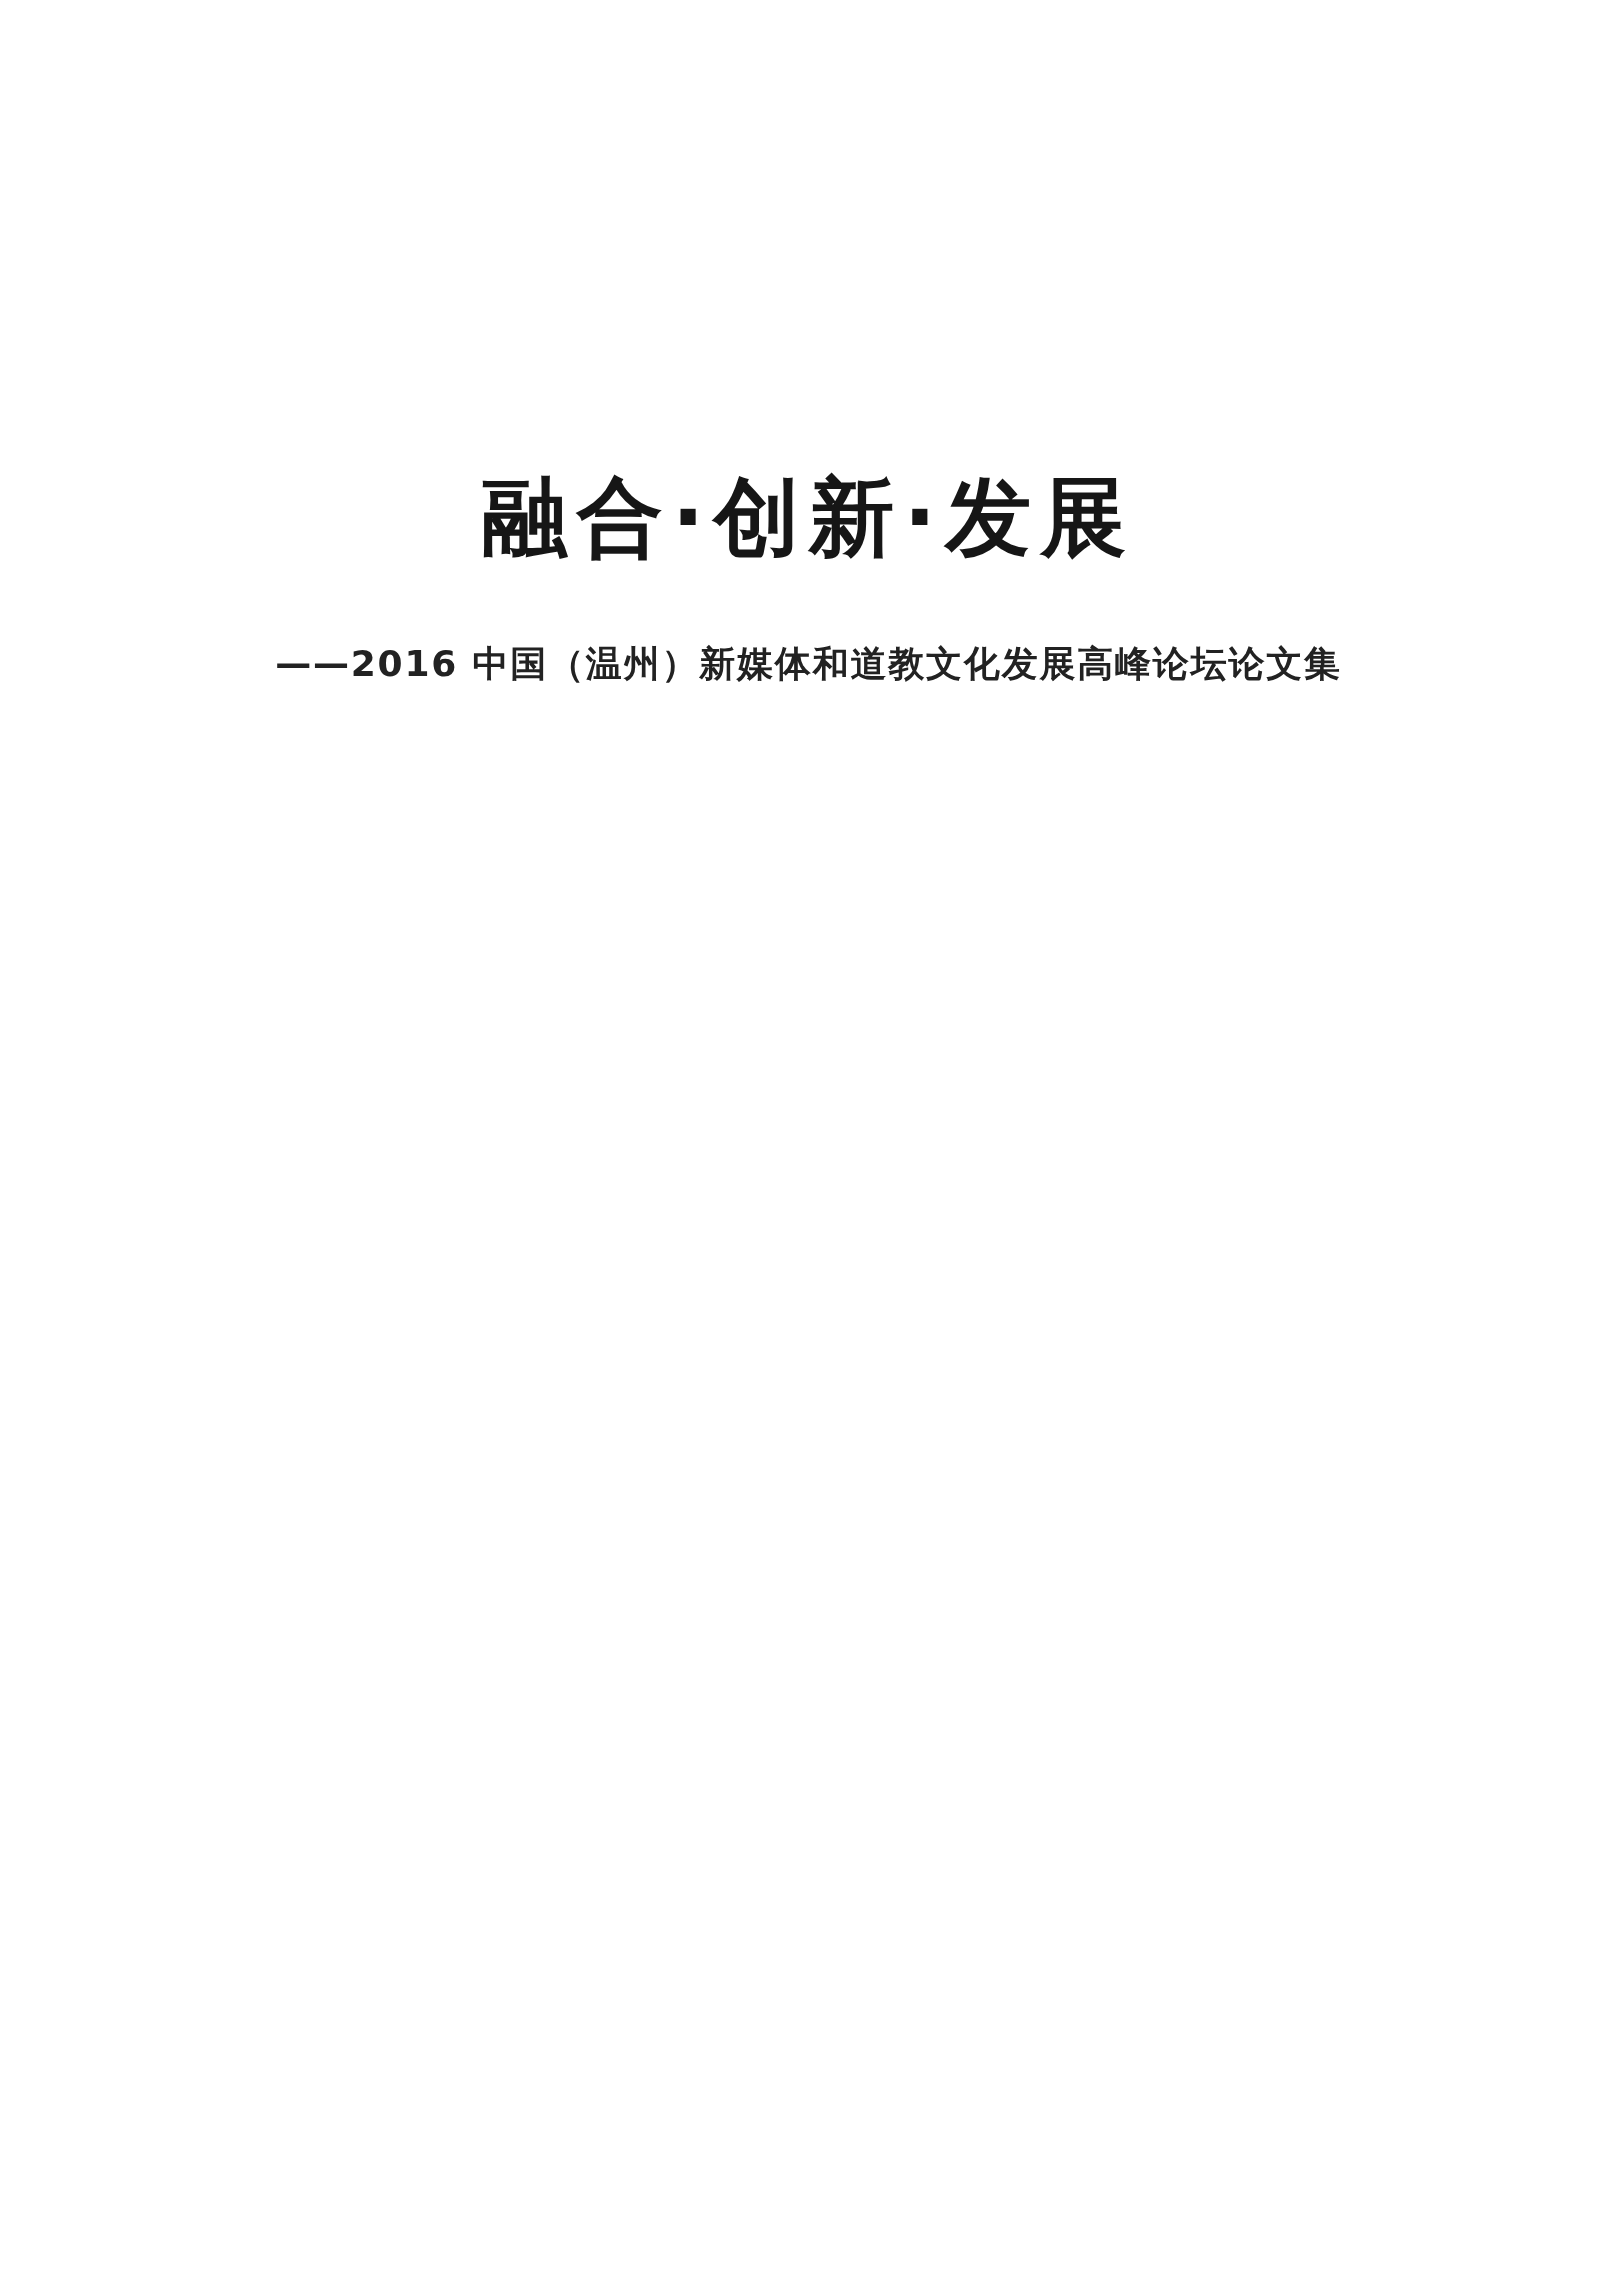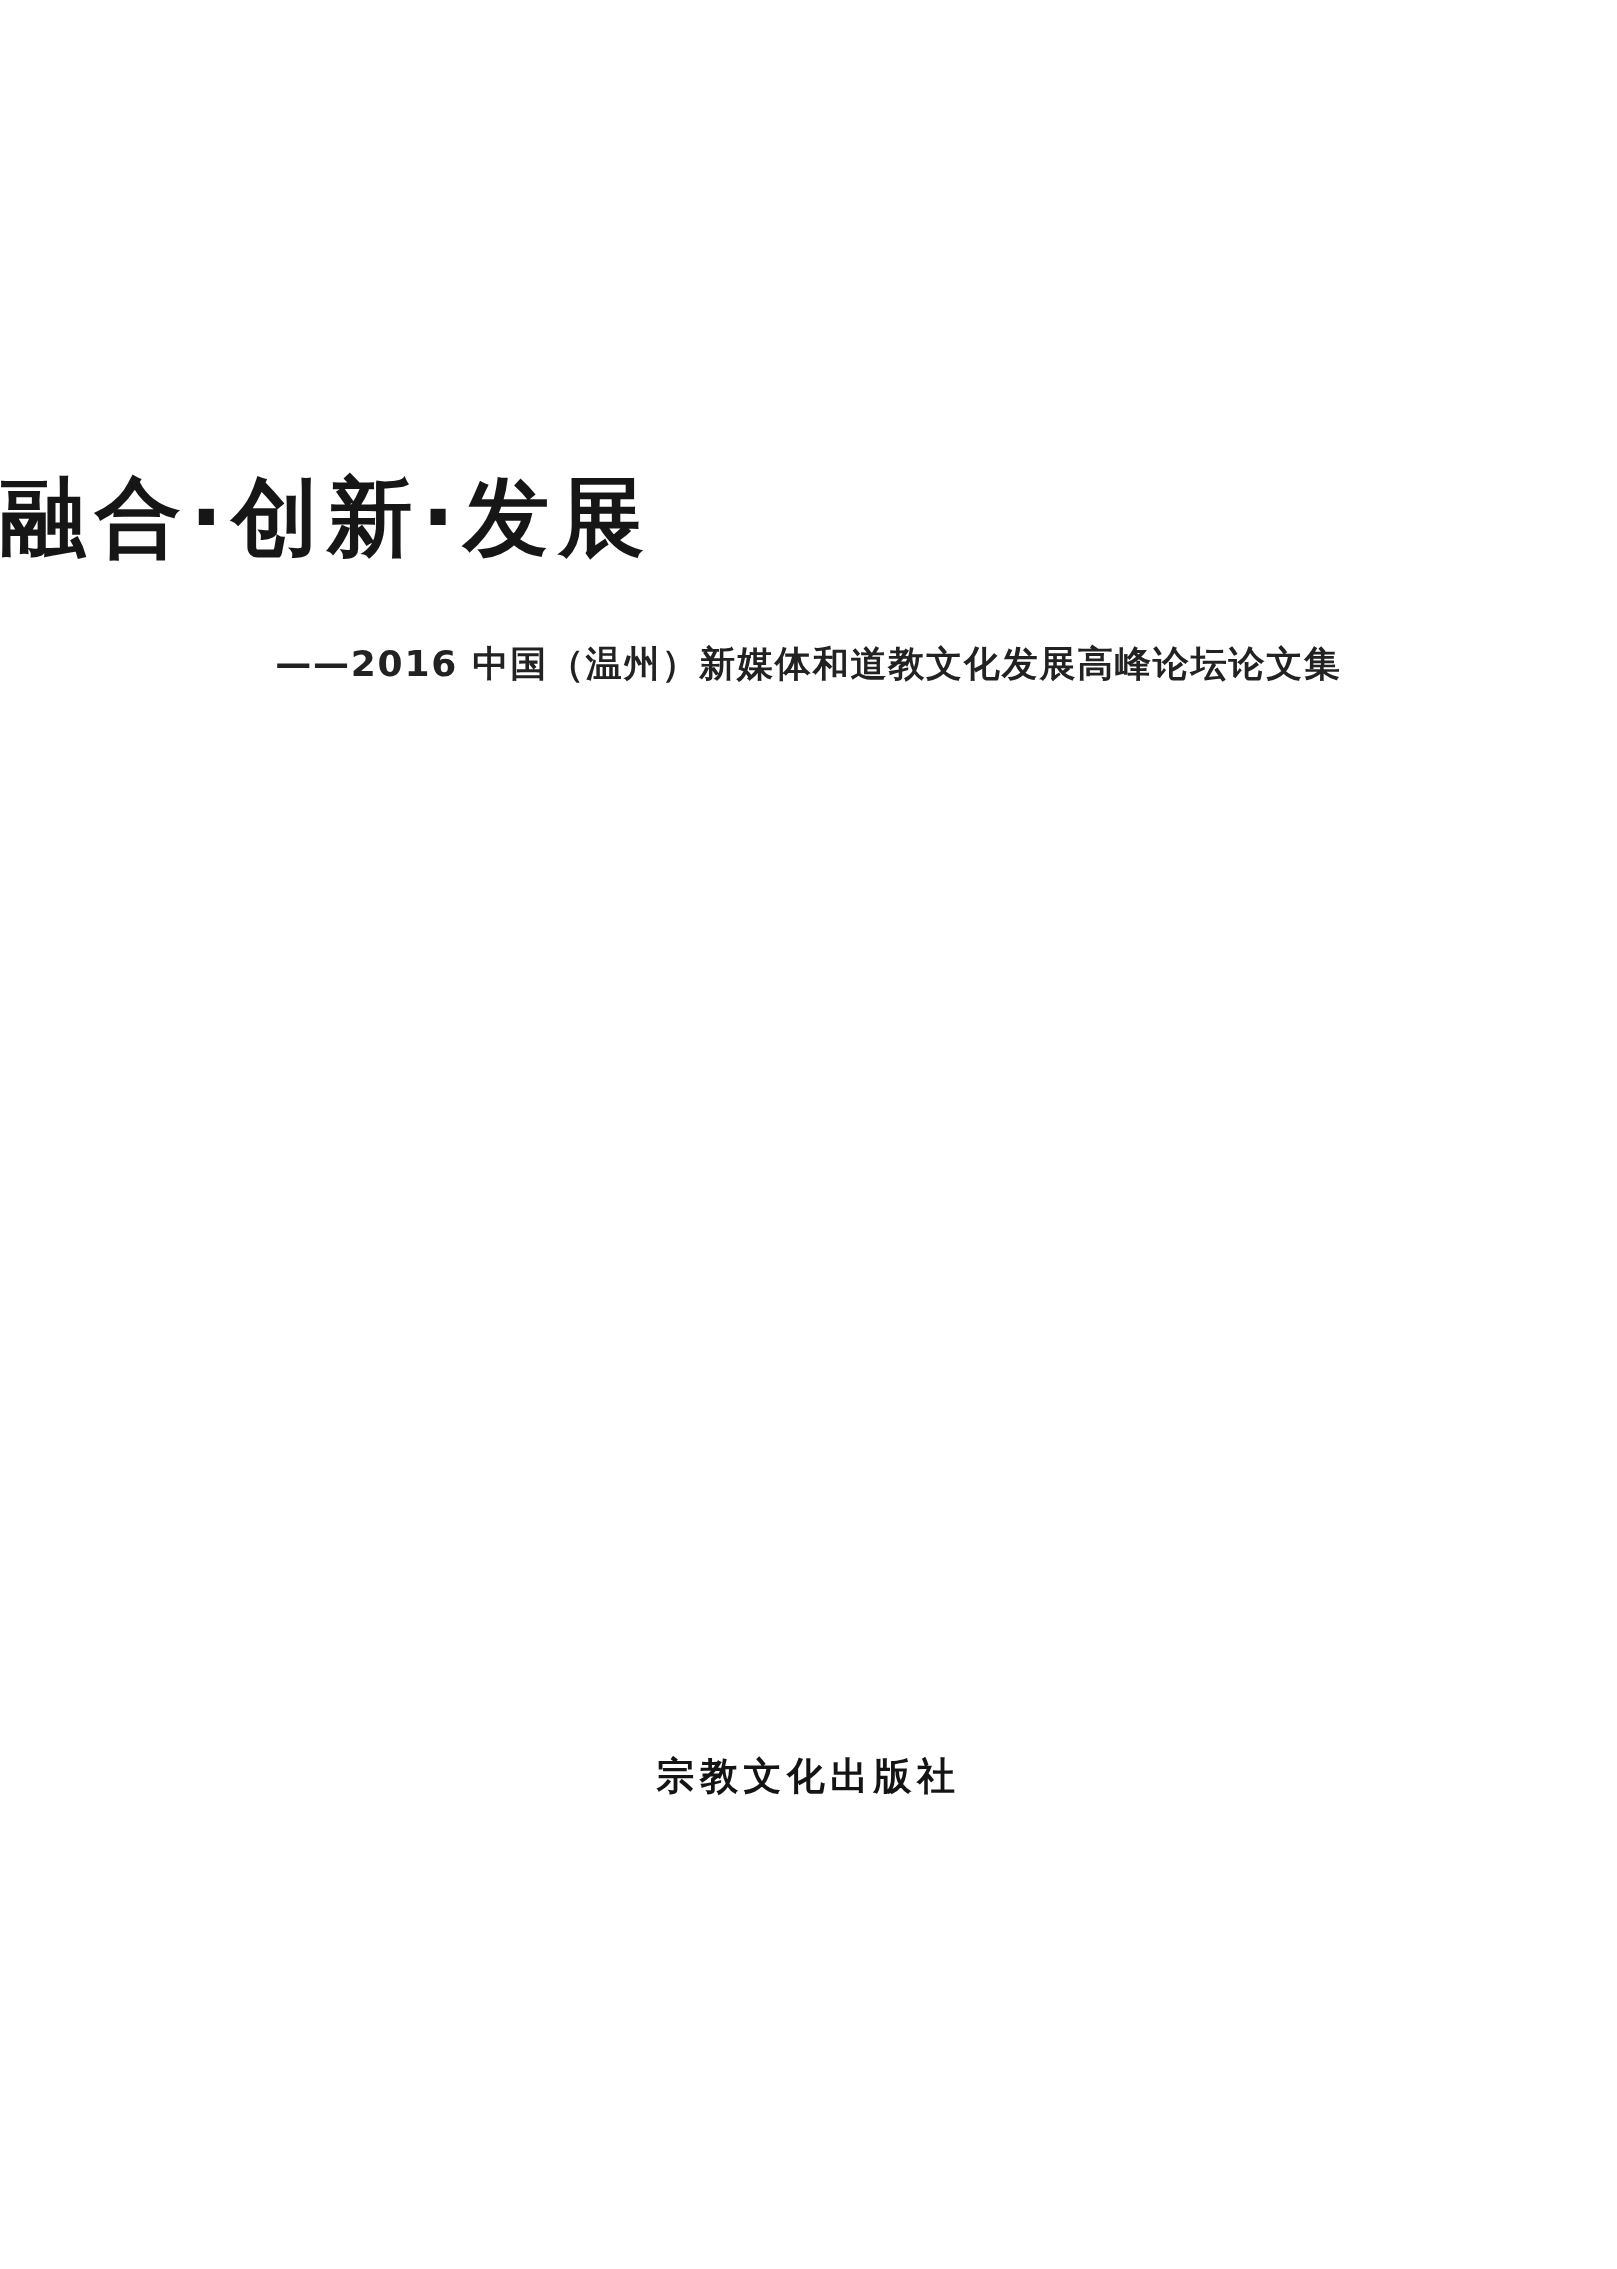--- a/index.html
+++ b/index.html
@@ -19,21 +19,21 @@
     margin: 0 auto;
     overflow: hidden;
   }
 
   
   .title-block {
     position: absolute;
     top: 468px;
     left: 0;
     width: 100%;
-    text-align: left;
+    text-align: center;
   }
   .main-title {
     font-family: "DejaVu Sans", "Liberation Sans", sans-serif;
     font-weight: 700;
     font-size: 86px;
     letter-spacing: 9px;
     line-height: 1.15;
     color: #161616;
     white-space: nowrap;
   }
@@ -101,18 +101,15 @@
 
   <div class="title-block">
     <div class="main-title">融合·创新·发展</div>
   </div>
 
   <div class="subtitle-block">
     <div class="subtitle">——2016 中国（温州）新媒体和道教文化发展高峰论坛论文集</div>
   </div>
 
 
-  <div class="publisher-block">
-    <div class="publisher">宗教文化出版社</div>
-  </div>
 
 </div>
 
 
 </body></html>

